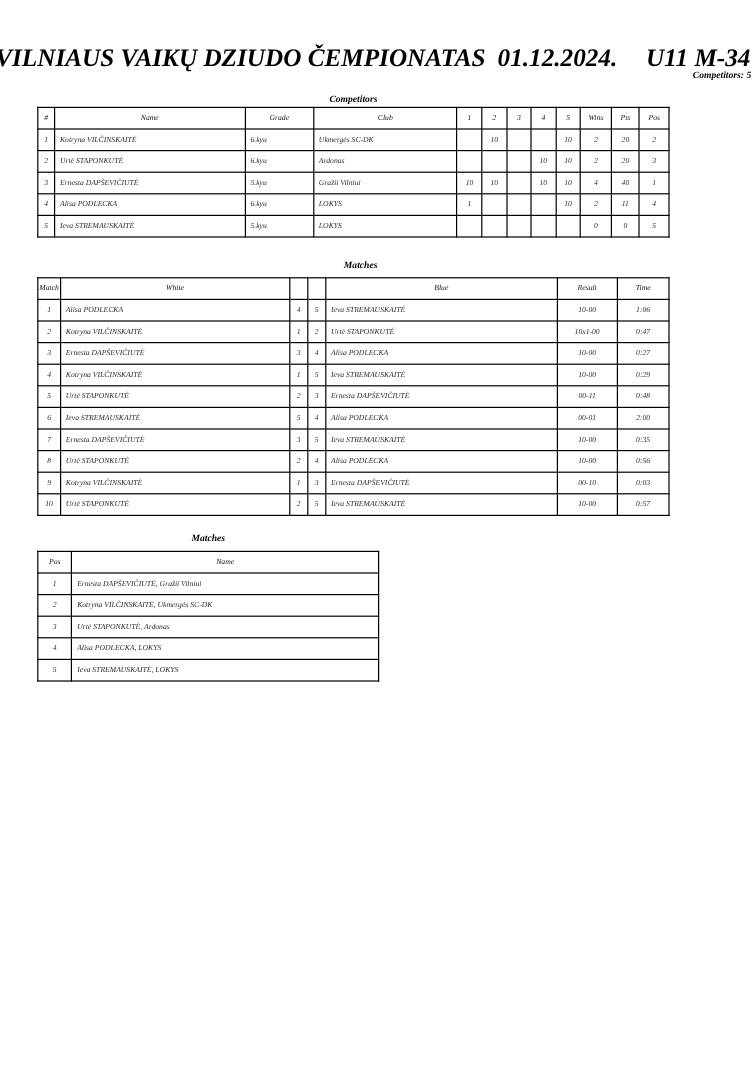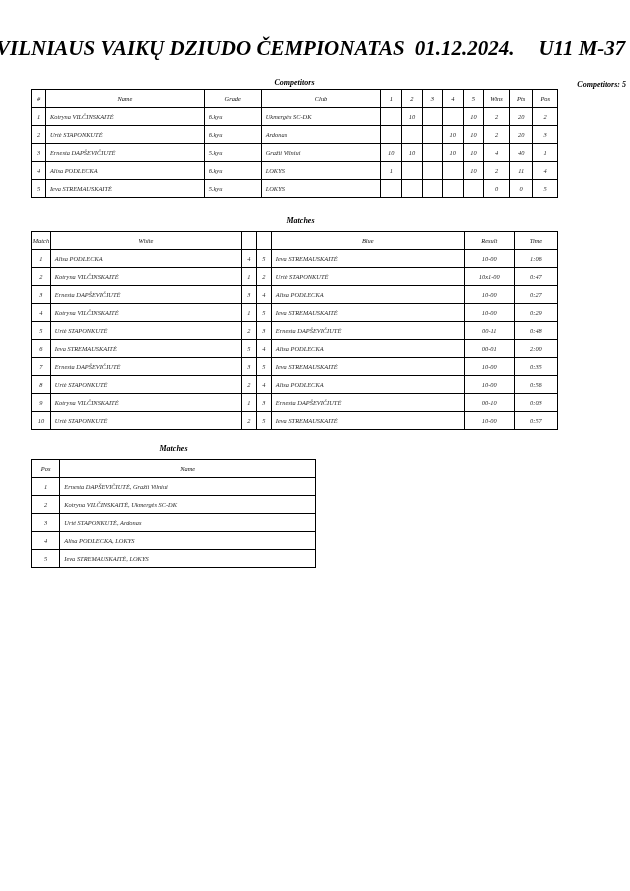--- a/index.html
+++ b/index.html
@@ -43,21 +43,20 @@
   }
   .header-count {
     position: absolute;
     right: 4px;
     top: 22px;
     font-size: 8px;
     font-weight: bold;
     font-style: italic;
     font-family: "Liberation Serif", serif;
     white-space: nowrap;
-    margin-top: 22px;
   }
 
   
   .caption {
     position: absolute;
     font-size: 8px;
     font-style: italic;
     font-weight: bold;
     font-family: "Liberation Serif", serif;
     text-align: center;
@@ -114,21 +113,21 @@
   
   #results-table { left: 31px; top: 459px; width: 285px; }
   #results-table td.idx, #results-table th.idx { width: 28px; text-align: center; }
   #results-table td.nm, #results-table th.nm { width: 256px; }
 </style>
 </head>
 <body>
 
 <div class="header">
   <div class="header-title">
-    <span>VILNIAUS VAIKŲ DZIUDO ČEMPIONATAS</span><span class="header-date">01.12.2024.</span><span class="header-cat">U11 M-37</span>
+    <span>VILNIAUS VAIKŲ DZIUDO ČEMPIONATAS</span><span class="header-date">01.12.2024.</span><span class="header-cat">U11 M-34</span>
   </div>
   <div class="header-count">Competitors: 5</div>
 </div>
 
 <div class="caption" style="left:31px; top:78px; width:527px;">Competitors</div>
 
 <table class="grid" id="competitors-table">
   <thead>
     <tr>
       <th class="idx">#</th>

